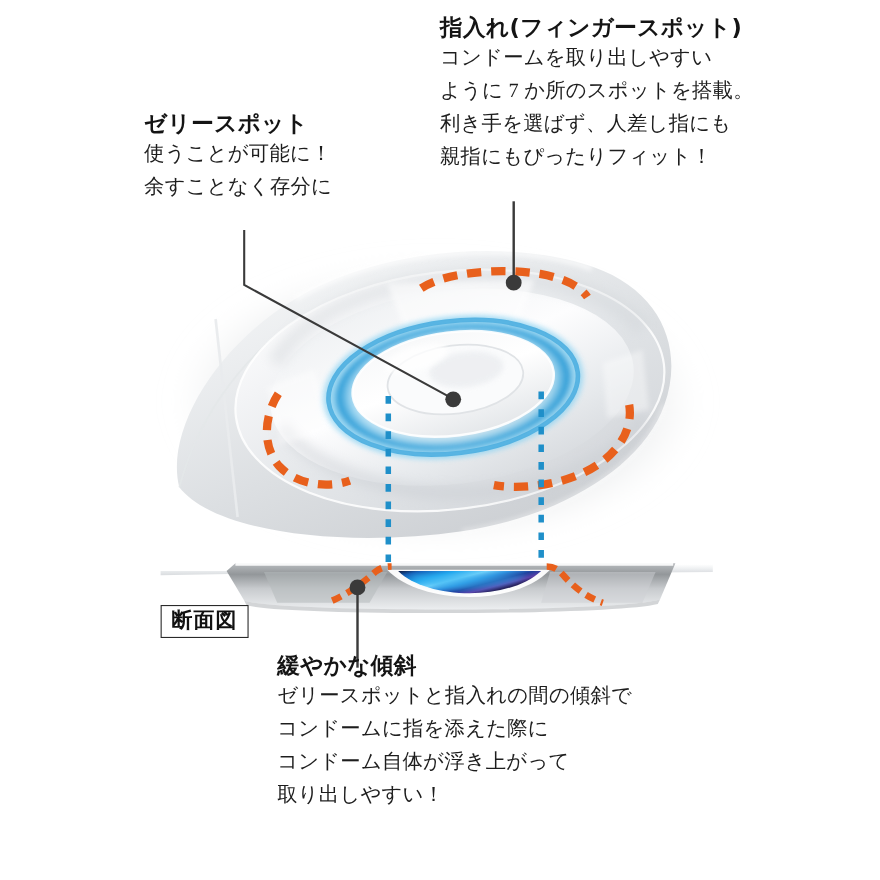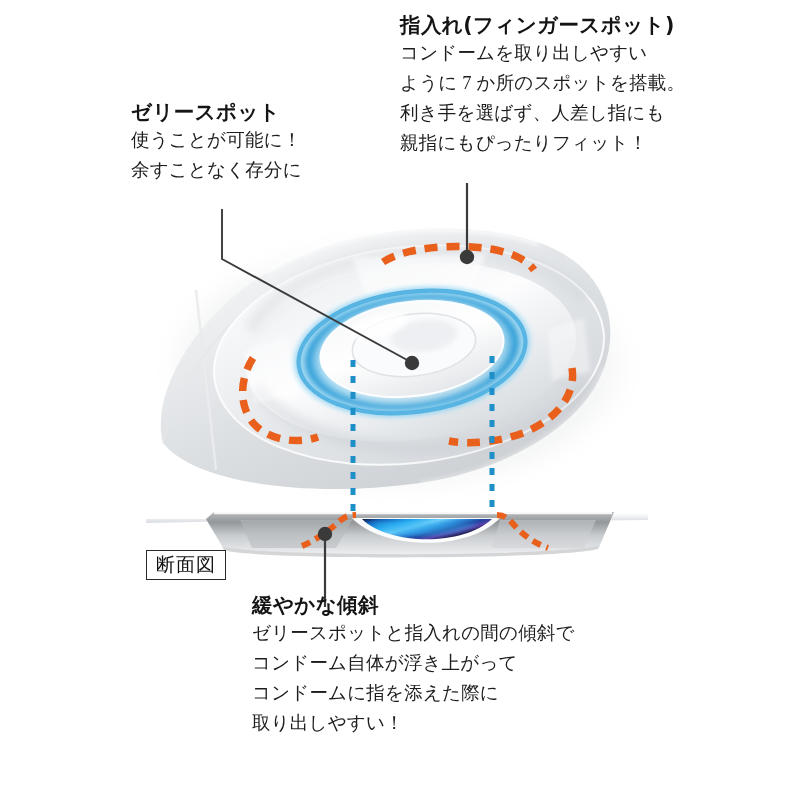--- a/index.html
+++ b/index.html
@@ -34,21 +34,21 @@
 
   #callout-jelly{left:131px;top:84px;margin-top:15px;}
   #callout-finger{left:364px;top:12px;margin-left:36px;}
   #callout-slope{left:252px;top:592px;}
 
   
   #section-label{
     position:absolute;left:146px;top:550px;
     border:1.6px solid #2a2a2a;
     padding:3px 9px 4px 9px;
-    font-size:19px;font-weight:normal;letter-spacing:1px;
+    font-size:19px;font-weight:bold;letter-spacing:1px;
     line-height:1.1;background:#fff;color:#111;
   }
 
   
   #art{position:absolute;left:0;top:0;width:800px;height:800px;}
 </style>
 </head>
 <body>
 
 <div id="stage">
@@ -247,21 +247,21 @@
       <div>ように 7 か所のスポットを搭載。</div>
       <div>利き手を選ばず、人差し指にも</div>
       <div>親指にもぴったりフィット！</div>
     </div>
   </div>
 
   <div class="callout" id="callout-slope">
     <div class="ttl">緩やかな傾斜</div>
     <div class="body">
       <div>ゼリースポットと指入れの間の傾斜で</div>
+      <div>コンドームに指を添えた際に</div>
       <div>コンドーム自体が浮き上がって</div>
-      <div>コンドームに指を添えた際に</div>
       <div>取り出しやすい！</div>
     </div>
   </div>
 
   <div id="section-label">断面図</div>
 
 </div>
 
 </body></html>

